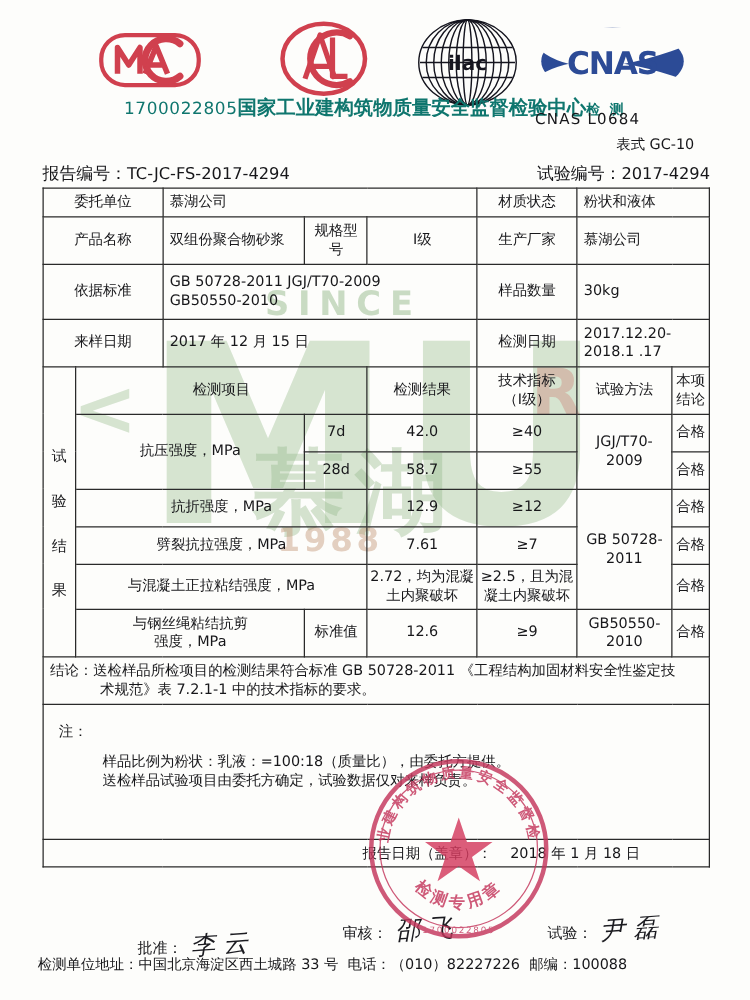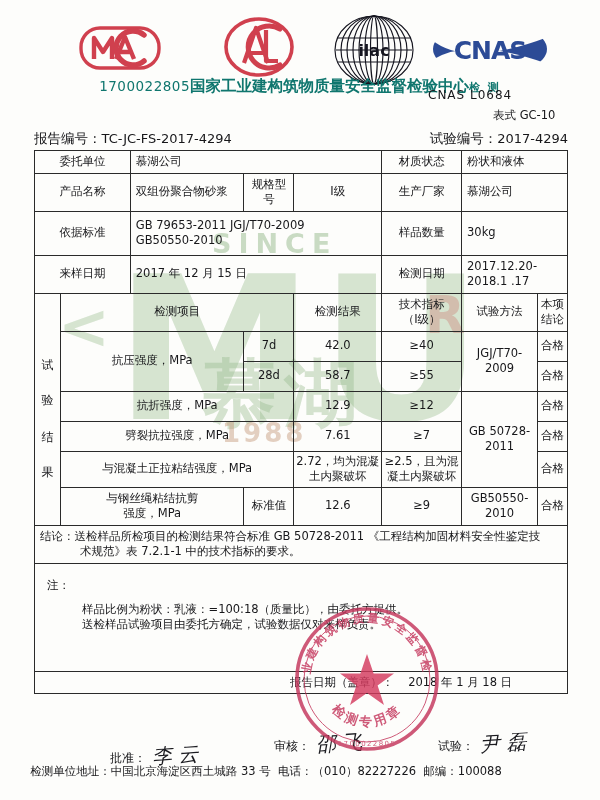--- a/index.html
+++ b/index.html
@@ -257,21 +257,21 @@
       <td class="l cellpad">双组份聚合物砂浆</td>
       <td class="c">规格型号</td>
       <td class="c">Ⅰ级</td>
       <td class="c">生产厂家</td>
       <td class="l cellpad" colspan="2">慕湖公司</td>
     </tr>
 
     <tr style="height:44px">
       <td class="c" colspan="2">依据标准</td>
       <td class="l cellpad two-line" colspan="3">
-        <div>GB 79653-2011    JGJ/T70-2009</div>
+        <div>GB 50728-2011    JGJ/T70-2009</div>
         <div>GB50550-2010</div>
       </td>
       <td class="c">样品数量</td>
       <td class="l cellpad" colspan="2">30kg</td>
     </tr>
 
     <tr style="height:26px">
       <td class="c" colspan="2">来样日期</td>
       <td class="l cellpad" colspan="3">2017 年 12 月 15 日</td>
       <td class="c">检测日期</td>

